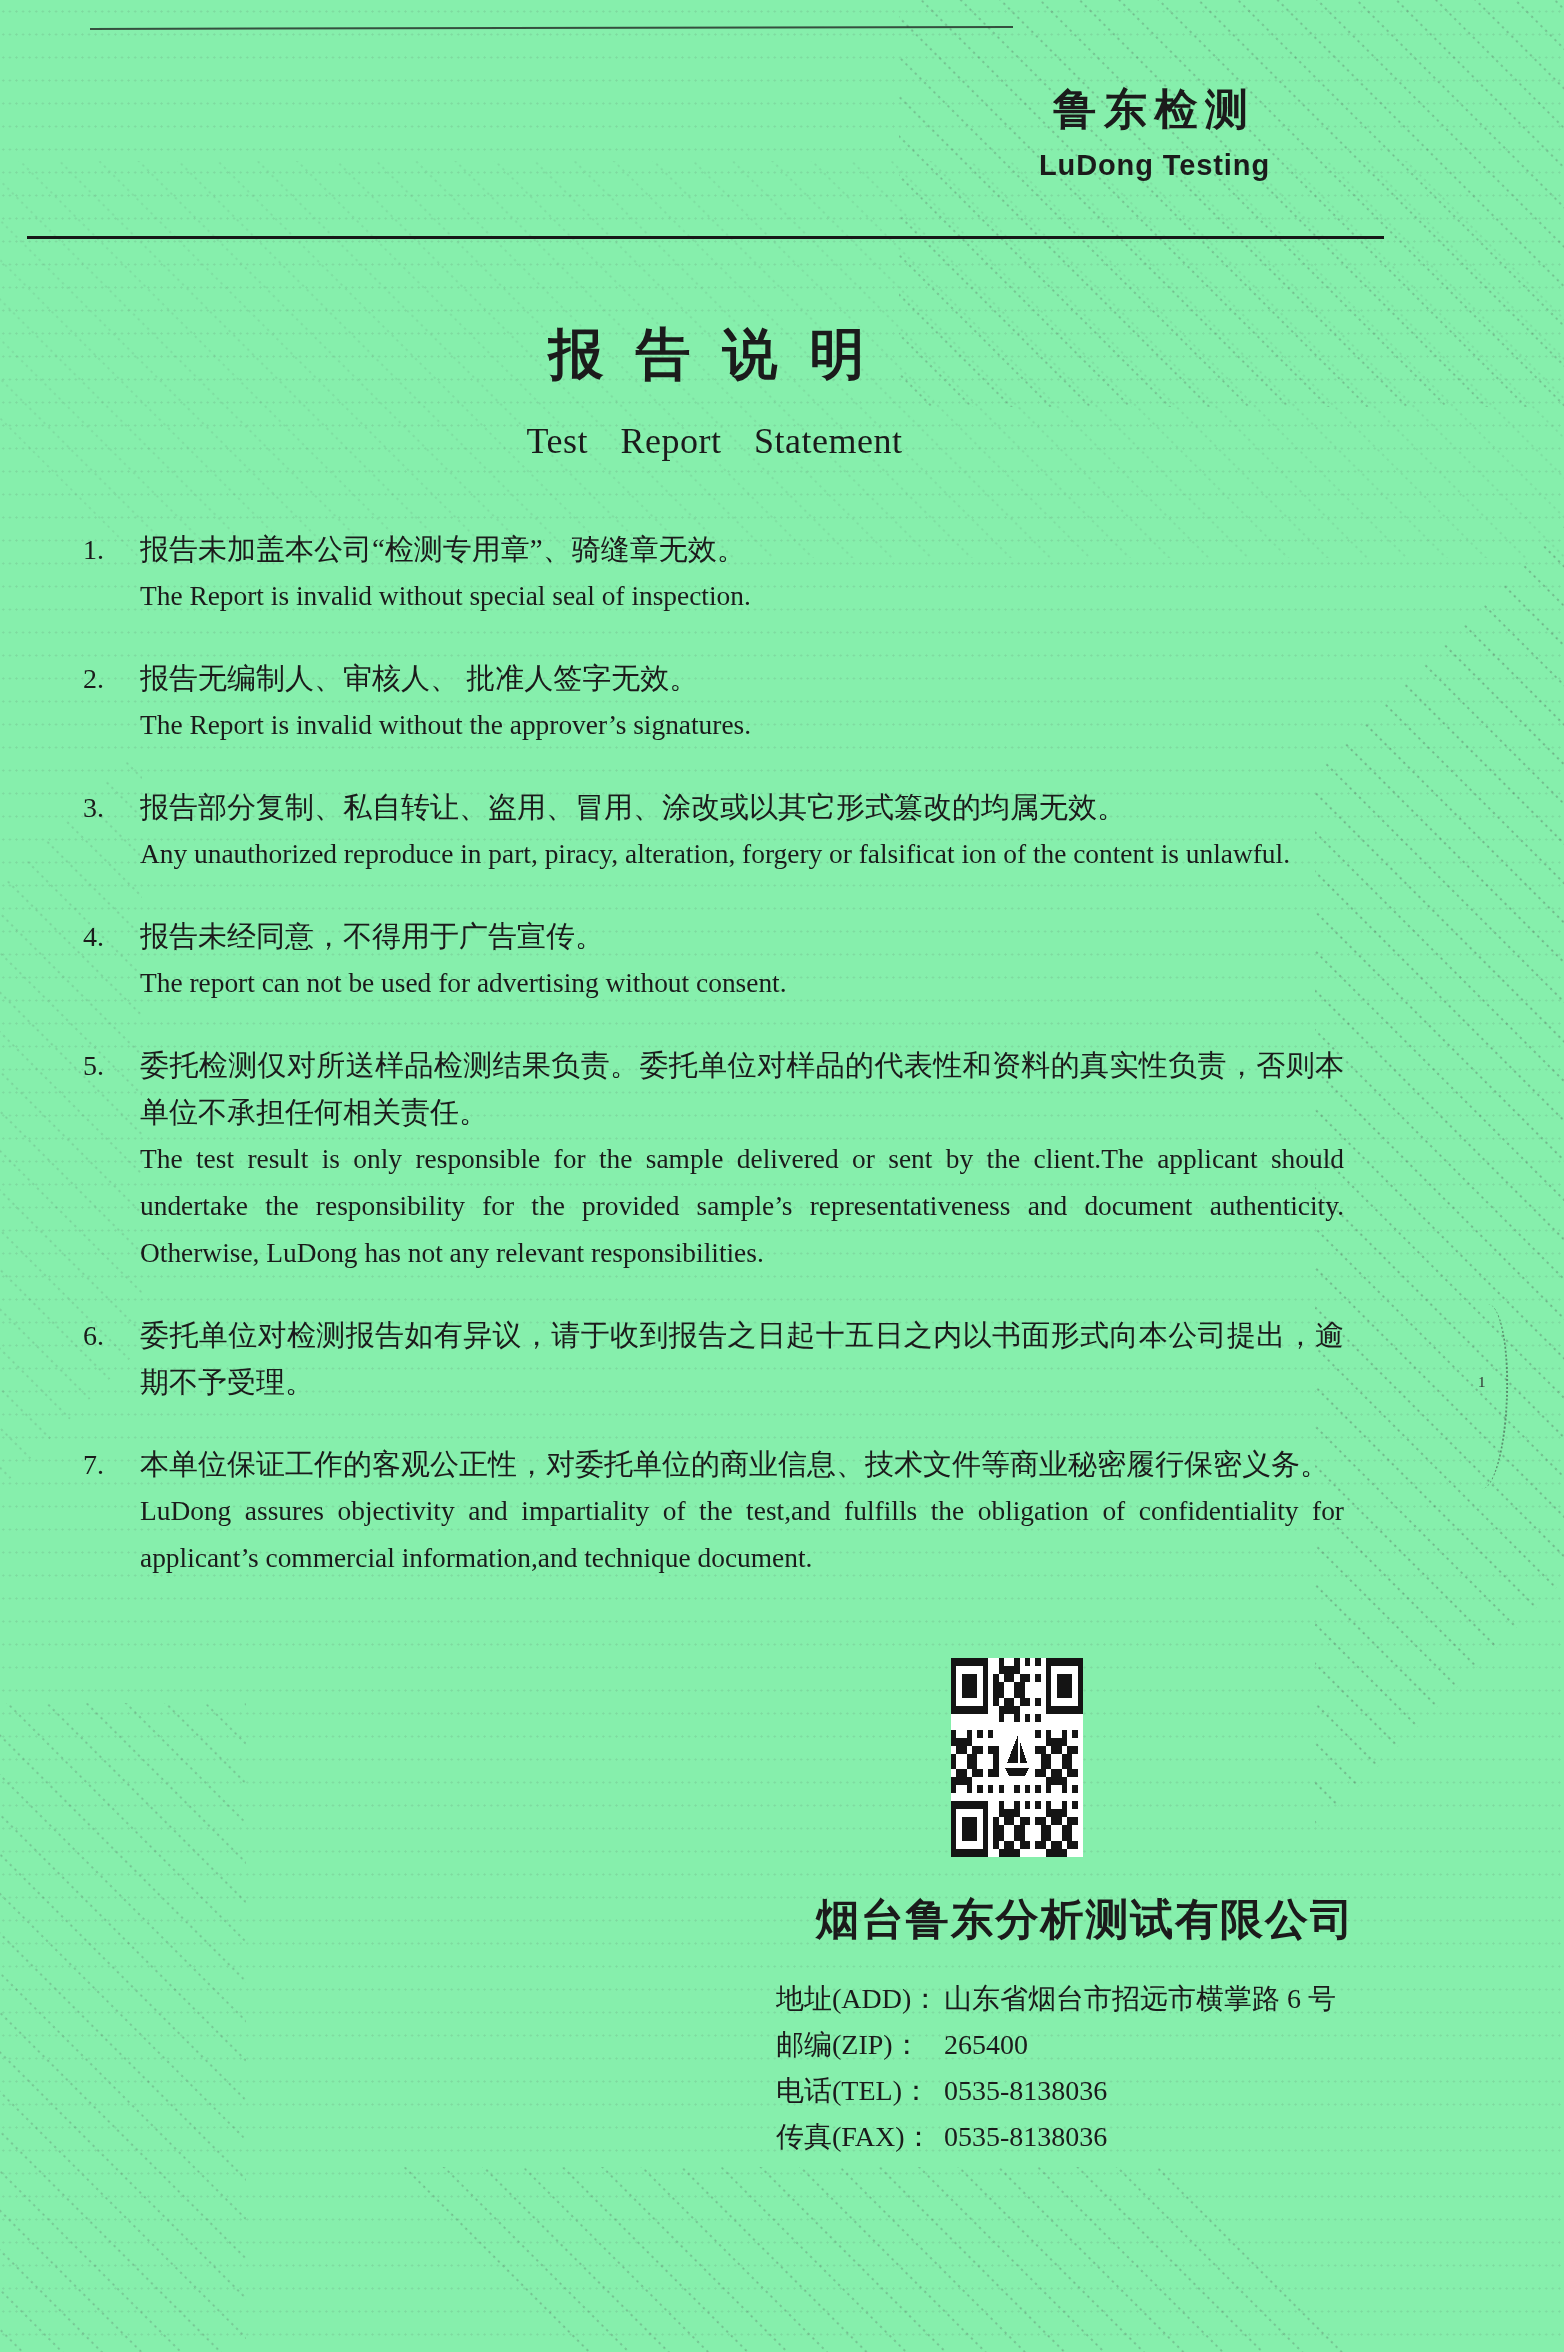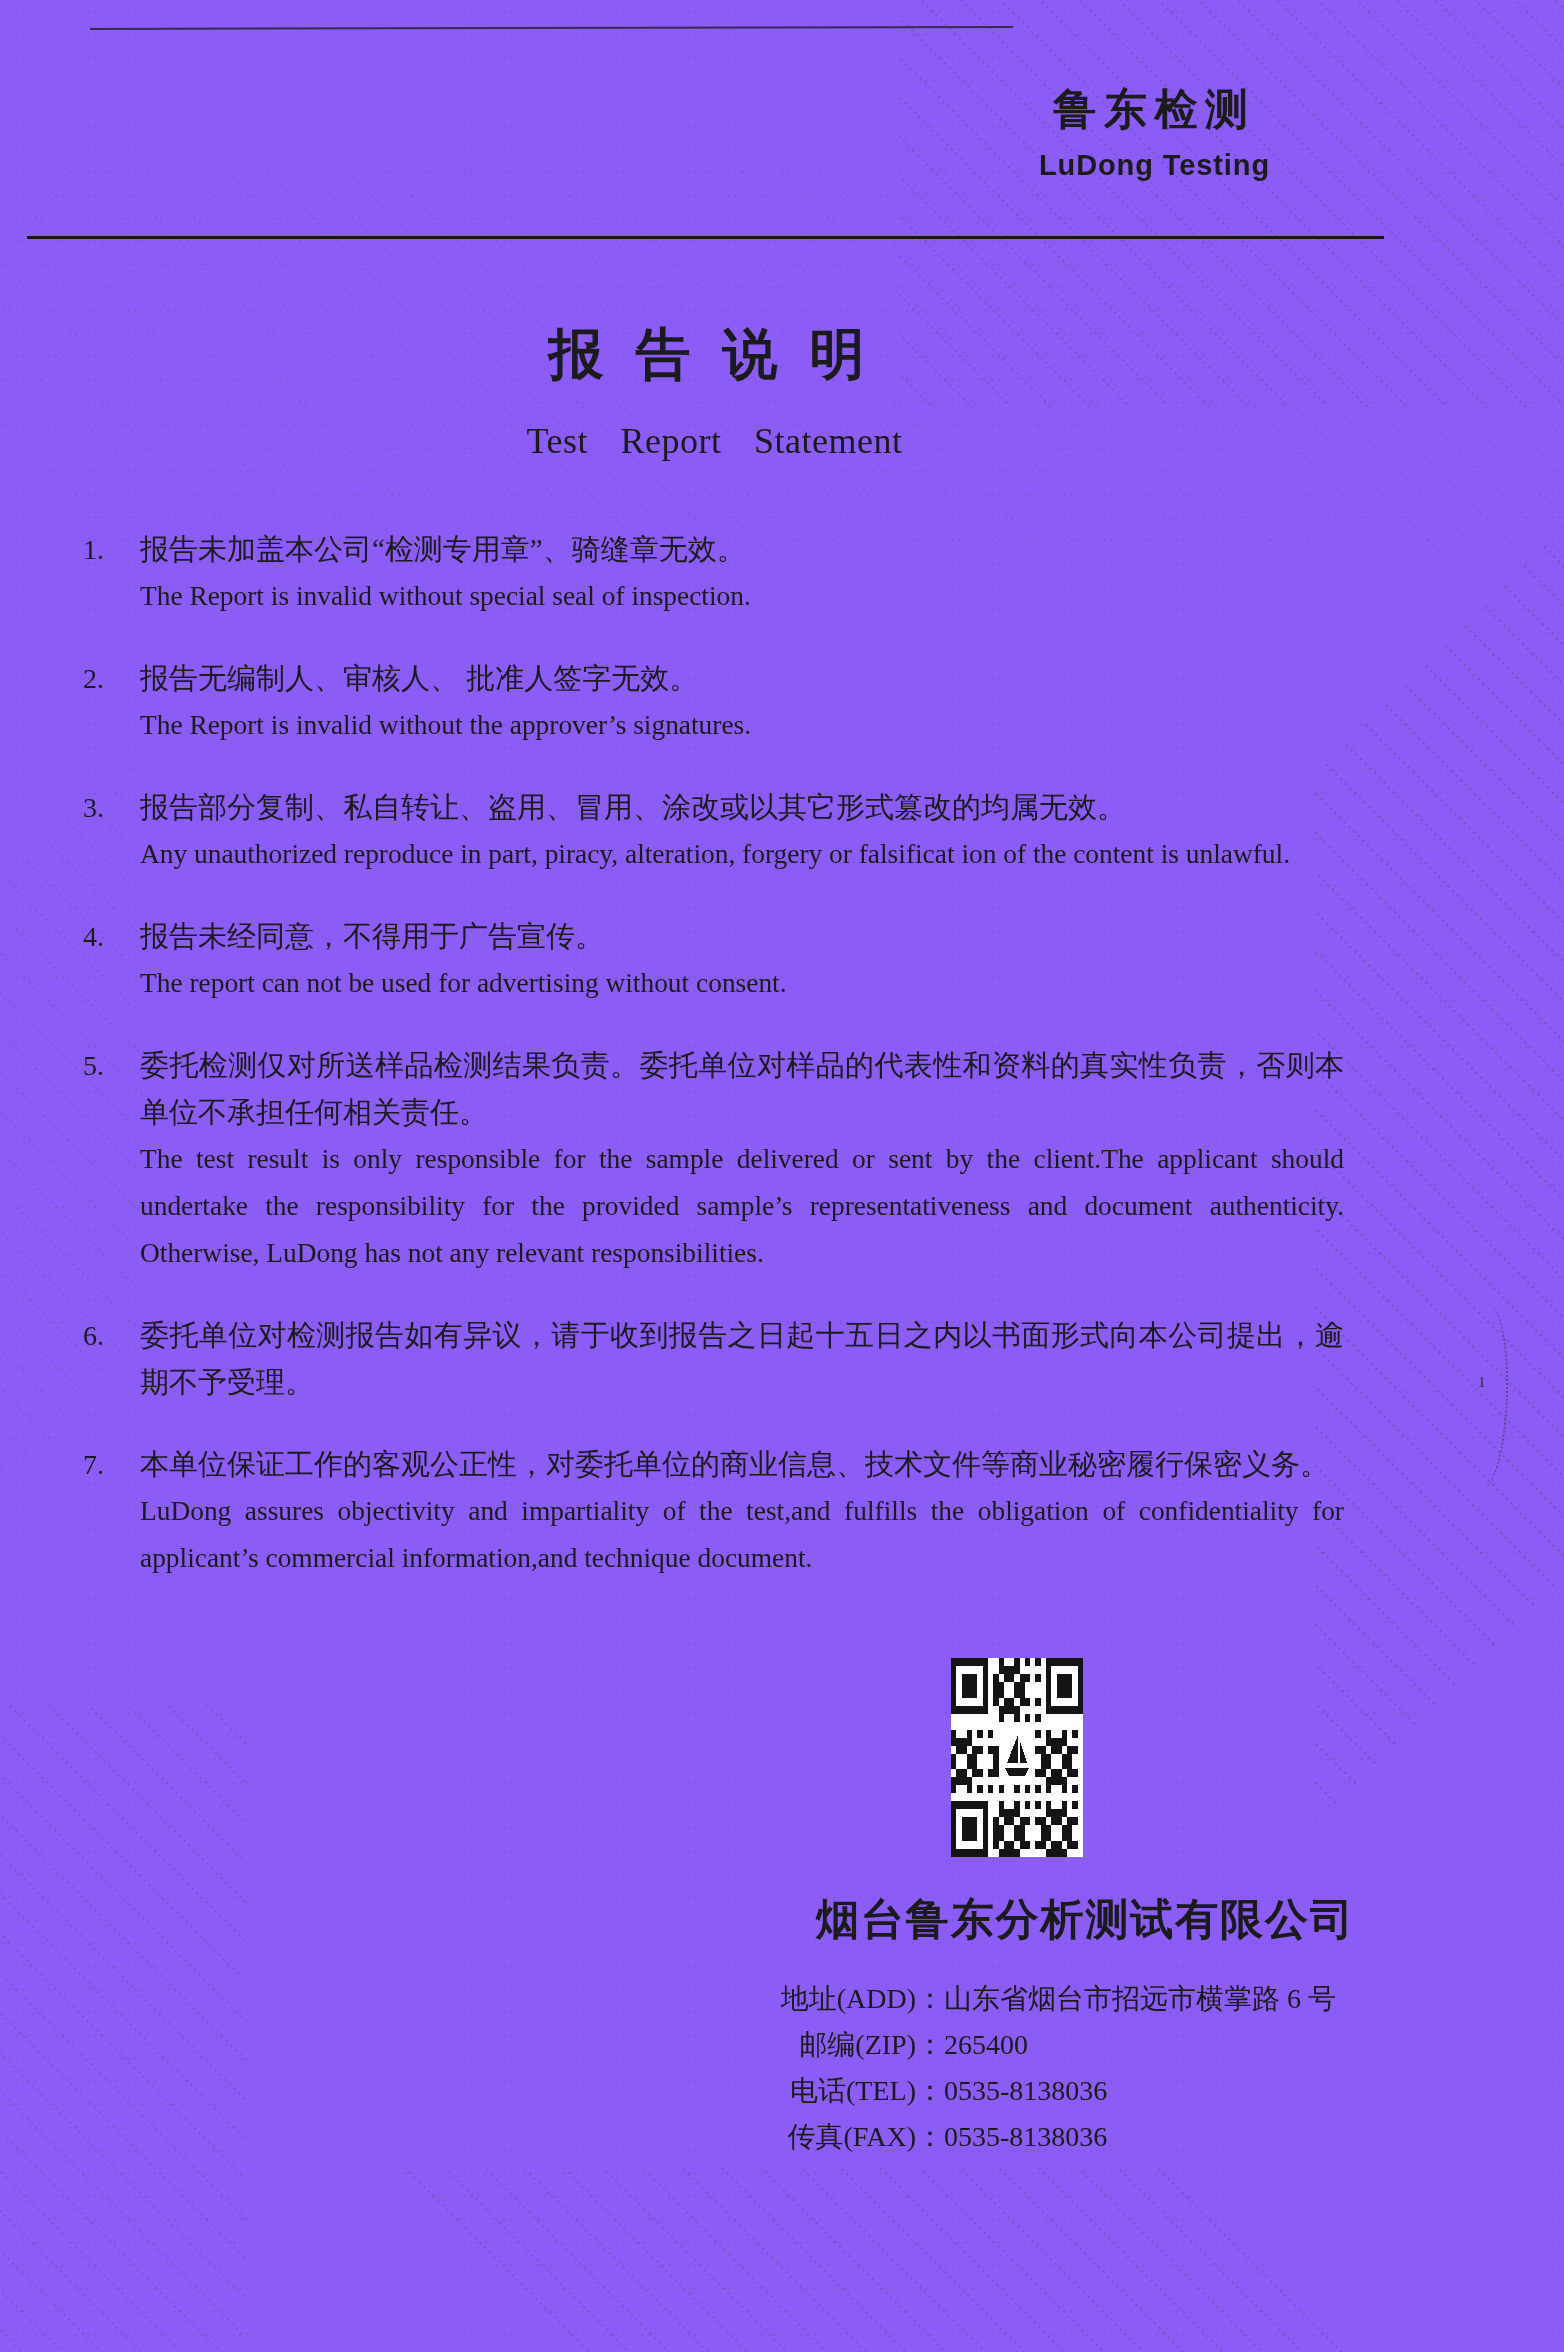--- a/index.html
+++ b/index.html
@@ -1,18 +1,18 @@
 <!DOCTYPE html>
 <html style="font-size:15px"><head>
 <meta charset="utf-8">
 <style>
   html,body { margin:0; padding:0; background:#ffffff; }
   .page {
     position:relative; width:1564px; height:2353px; overflow:hidden;
-    background:#8b5cf6; color:#1b1b1b;
+    background:#86efac; color:#1b1b1b;
     font-family:"Liberation Serif","DejaVu Serif",serif;
   }
 
   
   .pat {
     position:absolute;
     background-image: radial-gradient(circle, rgba(70,70,70,.65) 0.8px, transparent 1.4px);
     background-size: 6.6px 23px;
   }
   .pat-horizontal { inset:0; opacity:.20; }
@@ -50,21 +50,21 @@
   .cn { font-size:29px; line-height:47px; text-align:justify; }
   .en { font-size:27.4px; line-height:47px; text-align:justify; }
 
   
   .qr { position:absolute; left:951px; top:1658px; width:132px; height:199px; }
   .qr svg { width:100%; height:100%; display:block; shape-rendering:crispEdges; }
 
   
   .company { position:absolute; top:1891px; left:816px; font-size:43px; font-weight:700;
     letter-spacing:1.9px; white-space:nowrap; }
-  .contacts { position:absolute; top:1976px; left:776px; font-size:28px;text-align:right; }
+  .contacts { position:absolute; top:1976px; left:776px; font-size:28px; }
   .contact-row { display:flex; line-height:46px; }
   .contact-label { flex:0 0 168px; white-space:nowrap; }
   .contact-value { white-space:nowrap; }
 
   
   .crease { position:absolute; left:1462px; top:1304px; width:44px; height:185px;
     border-right:2.8px dotted rgba(45,45,45,.5); border-radius:50%; transform:rotate(2deg); }
   .edge-marker { position:absolute; left:1478px; top:1374px; font-size:15px; color:#2e2e2e; }
 </style>
 </head>

